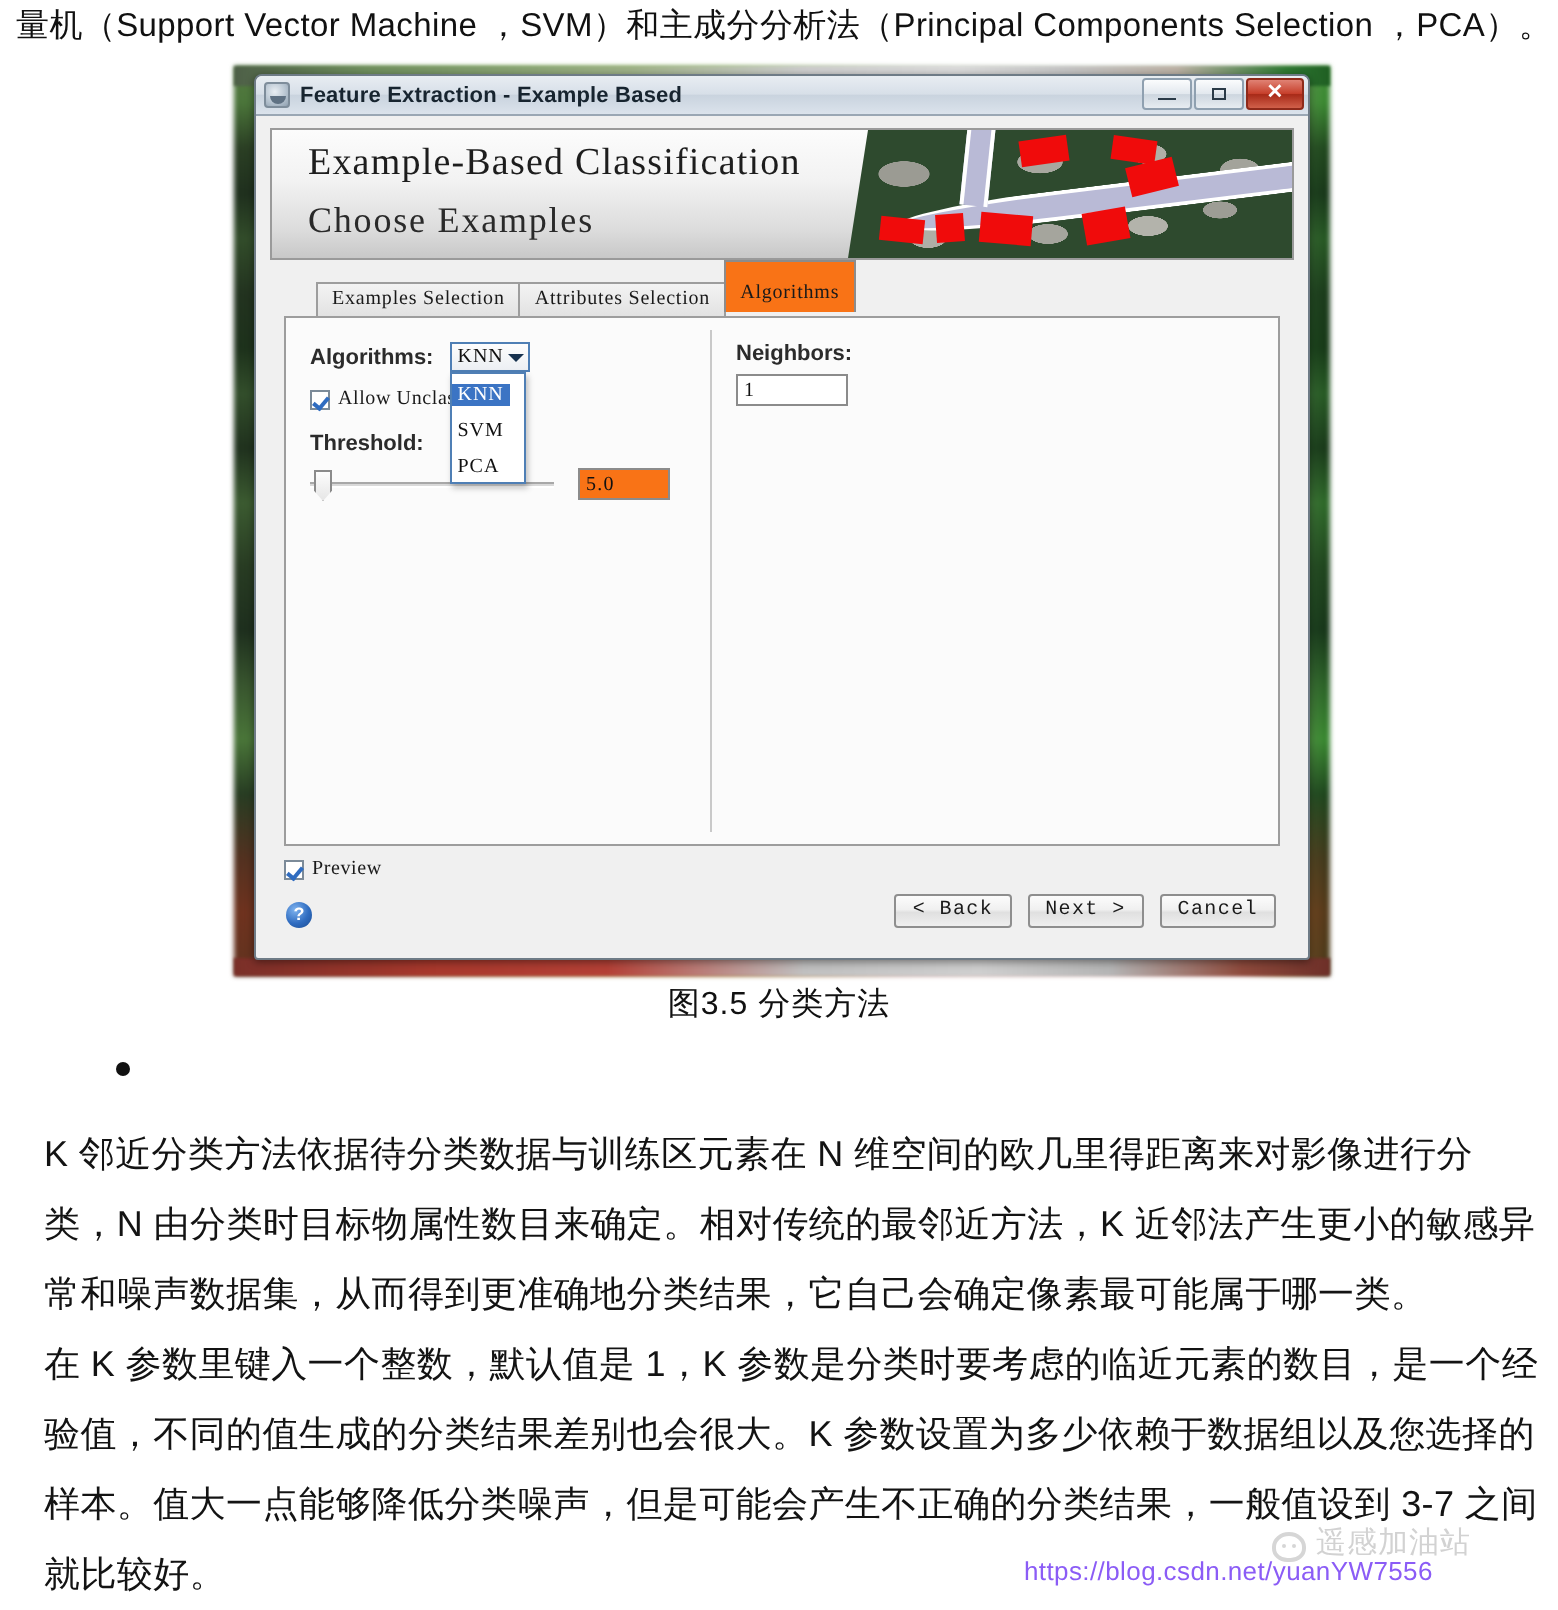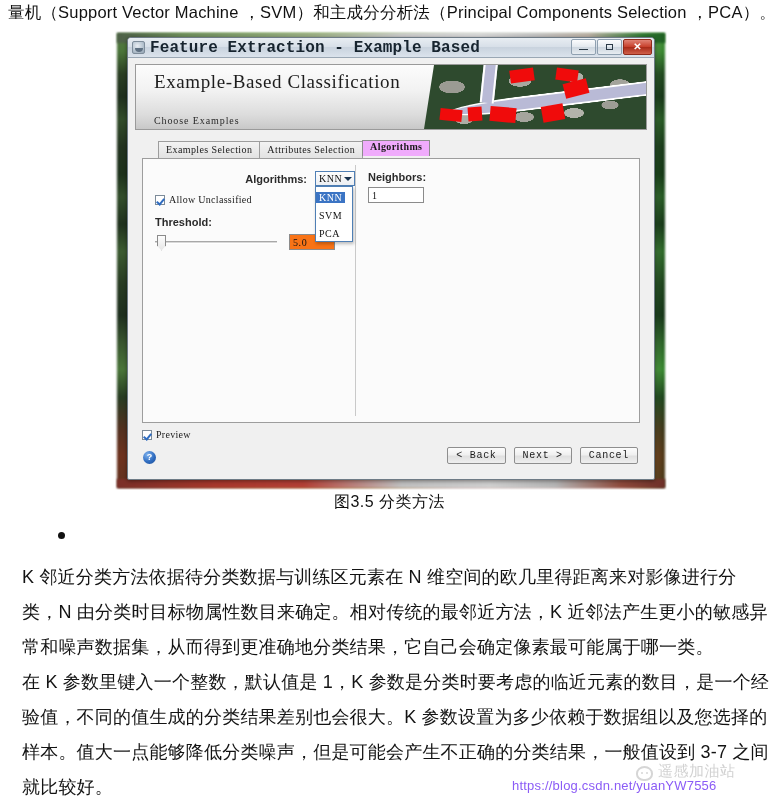--- a/index.html
+++ b/index.html
@@ -77,22 +77,22 @@
     border-radius:2px;
     background: radial-gradient(circle at 40% 35%, #e9eef3 0%, #b9c6d2 55%, #8fa0b0 100%);
     border:1px solid #7e8d9b;
     position:relative;
   }
   .title-icon::after{
     content:""; position:absolute; left:2px; top:6px; width:8px; height:4px;
     background:#5f7183; border-radius:0 0 4px 4px;
   }
   .title-text {
-    font-size:16px; color:#17242f; font-weight:600;
-    font-family:Liberation Mono, monospace;
+    font-size:11px; color:#17242f; font-weight:600;
+    font-family:Liberation Sans, sans-serif;
     letter-spacing:.1px;
   }
   .win-buttons { position:absolute; right:2px; top:1px; display:flex; gap:1px; }
   .win-btn {
     width:25px; height:16px; border:1px solid #8fa0b0;
     background: linear-gradient(180deg,#fbfcfd 0%,#e2e8ee 50%,#cdd6df 52%,#e7ecf1 100%);
     border-radius:2px; display:flex; align-items:center; justify-content:center;
     font-size:9px; color:#2a3a47; line-height:1;
   }
   .win-btn.close {
@@ -111,21 +111,21 @@
     background: linear-gradient(180deg,#fcfcfc 0%, #f2f2f2 40%, #dcdcdc 78%, #c8c8c8 100%);
     display:flex; align-items:stretch; position:relative; overflow:hidden;
   }
   .banner-text { padding:5px 0 0 18px; }
   .banner-h1 {
     font-family:"Liberation Serif", serif;
     font-size:19px; color:#1d1d1d; letter-spacing:.6px; line-height:1.25;
   }
   .banner-h2 {
     font-family:"Liberation Serif", serif;
-    font-size:10px; color:#2a2a2a; letter-spacing:.9px; margin-top:21px;
+    font-size:18px; color:#2a2a2a; letter-spacing:.9px; margin-top:6px;
   }
   .banner-img {
     position:absolute; right:0; top:0; width:222px; height:64px;
     background:
       radial-gradient(ellipse 18px 9px at 28px 22px, #9b9b93 0%, #9b9b93 70%, transparent 72%),
       radial-gradient(ellipse 16px 8px at 96px 16px, #a8a8a0 0%, #a8a8a0 70%, transparent 72%),
       radial-gradient(ellipse 13px 7px at 150px 12px, #b0b0a8 0%, #b0b0a8 70%, transparent 72%),
       radial-gradient(ellipse 14px 8px at 196px 20px, #a3a39b 0%, #a3a39b 70%, transparent 72%),
       radial-gradient(ellipse 13px 7px at 40px 54px, #aeaea6 0%, #aeaea6 70%, transparent 72%),
       radial-gradient(ellipse 14px 7px at 100px 52px, #a5a59d 0%, #a5a59d 70%, transparent 72%),
@@ -167,42 +167,41 @@
     font-family:"Liberation Serif", serif;
     font-size:10px; color:#1a1a1a;
     padding:2px 7px 2px 7px;
     border:1px solid #9d9d9d;
     border-bottom:none;
     background: linear-gradient(180deg,#f3f3f3 0%,#e2e2e2 100%);
     letter-spacing:.4px; line-height:12px;
     margin-right:-1px;
   }
   .tab.selected {
-    background:#f0abfc;
+    background:#f97316;
     border-color:#8c8c8c;
     position:relative; top:-2px;
-    padding-top:0; padding-bottom:3px;
+    padding-top:10px; padding-bottom:3px;
     z-index:4;
-    font-weight:bold;
   }
 
   
   .content {
     margin:0 14px 0 14px;
     flex:1;
     background:#fbfbfb;
     border:1px solid #9d9d9d;
     display:flex;
     position:relative;
   }
   .pane-left { width:212px; padding:12px 0 0 12px; position:relative; }
   .pane-divider { width:1px; background:#c9c9c9; margin:6px 0; }
   .pane-right { flex:1; padding:12px 0 0 12px; }
 
-  .field-row { display:flex; align-items:center; gap:8px;justify-content:flex-end; }
+  .field-row { display:flex; align-items:center; gap:8px; }
   .field-label {
     font-size:11px; font-weight:bold; color:#2b2b2b;
     font-family:"Liberation Sans", sans-serif;
   }
   .label-serif {
     font-family:"Liberation Serif", serif; font-size:10px; color:#1a1a1a;
     letter-spacing:.3px;
   }
 
   

